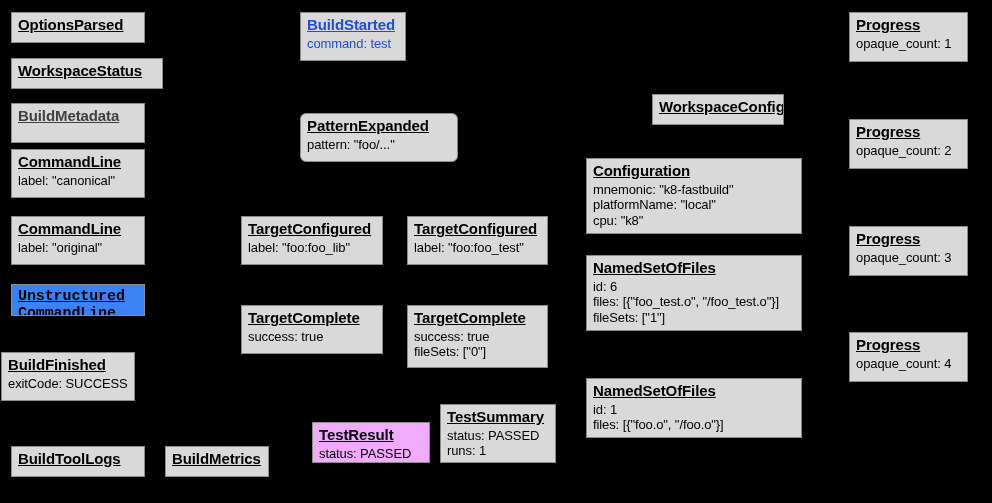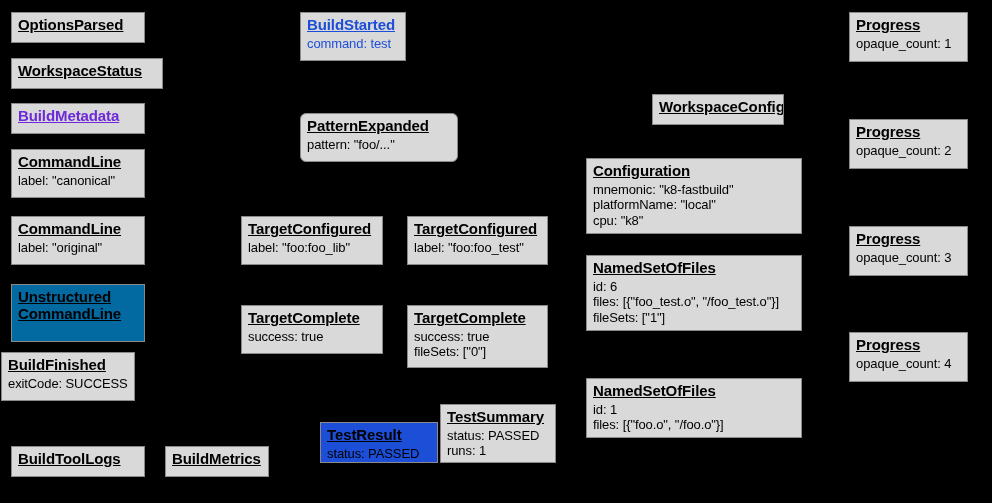--- a/index.html
+++ b/index.html
@@ -47,32 +47,32 @@
 </head>
 <body>
 
 <div id="canvas" style="width: 992px; height: 503px; background: rgb(0, 0, 0);">
     <div class="node" style="left: 11px; top: 12px; width: 134px; height: 31px; background: rgb(217, 217, 217); border-color: rgb(138, 138, 138); color: rgb(0, 0, 0);">
       <div><span class="node-title">OptionsParsed</span></div>
     </div>
     <div class="node" style="left: 11px; top: 58px; width: 152px; height: 31px; background: rgb(217, 217, 217); border-color: rgb(138, 138, 138); color: rgb(0, 0, 0);">
       <div><span class="node-title">WorkspaceStatus</span></div>
     </div>
-    <div class="node" style="left: 11px; top: 103px; width: 134px; height: 31px; background: rgb(217, 217, 217); border-color: rgb(138, 138, 138); color: #6d28d9;">
+    <div class="node" style="left: 11px; top: 103px; width: 134px; height: 40px; background: rgb(217, 217, 217); border-color: rgb(138, 138, 138); color: #404040;">
       <div><span class="node-title">BuildMetadata</span></div>
     </div>
     <div class="node" style="left: 11px; top: 149px; width: 134px; height: 49px; background: rgb(217, 217, 217); border-color: rgb(138, 138, 138); color: rgb(0, 0, 0);">
       <div><span class="node-title">CommandLine</span></div>
       <div class="node-fields">label: "canonical"</div>
     </div>
     <div class="node" style="left: 11px; top: 216px; width: 134px; height: 49px; background: rgb(217, 217, 217); border-color: rgb(138, 138, 138); color: rgb(0, 0, 0);">
       <div><span class="node-title">CommandLine</span></div>
       <div class="node-fields">label: "original"</div>
     </div>
-    <div class="node" style="left: 11px; top: 284px; width: 134px; height: 58px; background: #0369a1; border-color: rgb(138, 138, 138); color: rgb(0, 0, 0);">
+    <div class="node" style="left: 11px; top: 284px; width: 134px; height: 32px; background: #3b82f6; border-color: rgb(138, 138, 138); color: rgb(0, 0, 0); font-family: Liberation Mono, monospace;">
       <div><span class="node-title">Unstructured
 CommandLine</span></div>
     </div>
     <div class="node" style="left: 1px; top: 352px; width: 134px; height: 49px; background: rgb(217, 217, 217); border-color: rgb(138, 138, 138); color: rgb(0, 0, 0);">
       <div><span class="node-title">BuildFinished</span></div>
       <div class="node-fields">exitCode: SUCCESS</div>
     </div>
     <div class="node" style="left: 11px; top: 446px; width: 134px; height: 31px; background: rgb(217, 217, 217); border-color: rgb(138, 138, 138); color: rgb(0, 0, 0);">
       <div><span class="node-title">BuildToolLogs</span></div>
     </div>
@@ -97,21 +97,21 @@
     </div>
     <div class="node" style="left: 241px; top: 305px; width: 142px; height: 49px; background: rgb(217, 217, 217); border-color: rgb(138, 138, 138); color: rgb(0, 0, 0);">
       <div><span class="node-title">TargetComplete</span></div>
       <div class="node-fields">success: true</div>
     </div>
     <div class="node" style="left: 407px; top: 305px; width: 141px; height: 63px; background: rgb(217, 217, 217); border-color: rgb(138, 138, 138); color: rgb(0, 0, 0);">
       <div><span class="node-title">TargetComplete</span></div>
       <div class="node-fields">success: true
 fileSets: ["0"]</div>
     </div>
-    <div class="node" style="left: 320px; top: 422px; width: 118px; height: 41px; background: #1d4ed8; border-color: rgb(138, 138, 138); color: rgb(0, 0, 0);">
+    <div class="node" style="left: 312px; top: 422px; width: 118px; height: 41px; background: #f0abfc; border-color: rgb(138, 138, 138); color: rgb(0, 0, 0);">
       <div><span class="node-title">TestResult</span></div>
       <div class="node-fields">status: PASSED</div>
     </div>
     <div class="node" style="left: 440px; top: 404px; width: 116px; height: 59px; background: rgb(217, 217, 217); border-color: rgb(138, 138, 138); color: rgb(0, 0, 0);">
       <div><span class="node-title">TestSummary</span></div>
       <div class="node-fields">status: PASSED
 runs: 1</div>
     </div>
     <div class="node" style="left: 652px; top: 74px; width: 132px; height: 31px; background: rgb(217, 217, 217); border-color: rgb(138, 138, 138); color: rgb(0, 0, 0); margin-top: 20px;">
       <div><span class="node-title">WorkspaceConfig</span></div>

